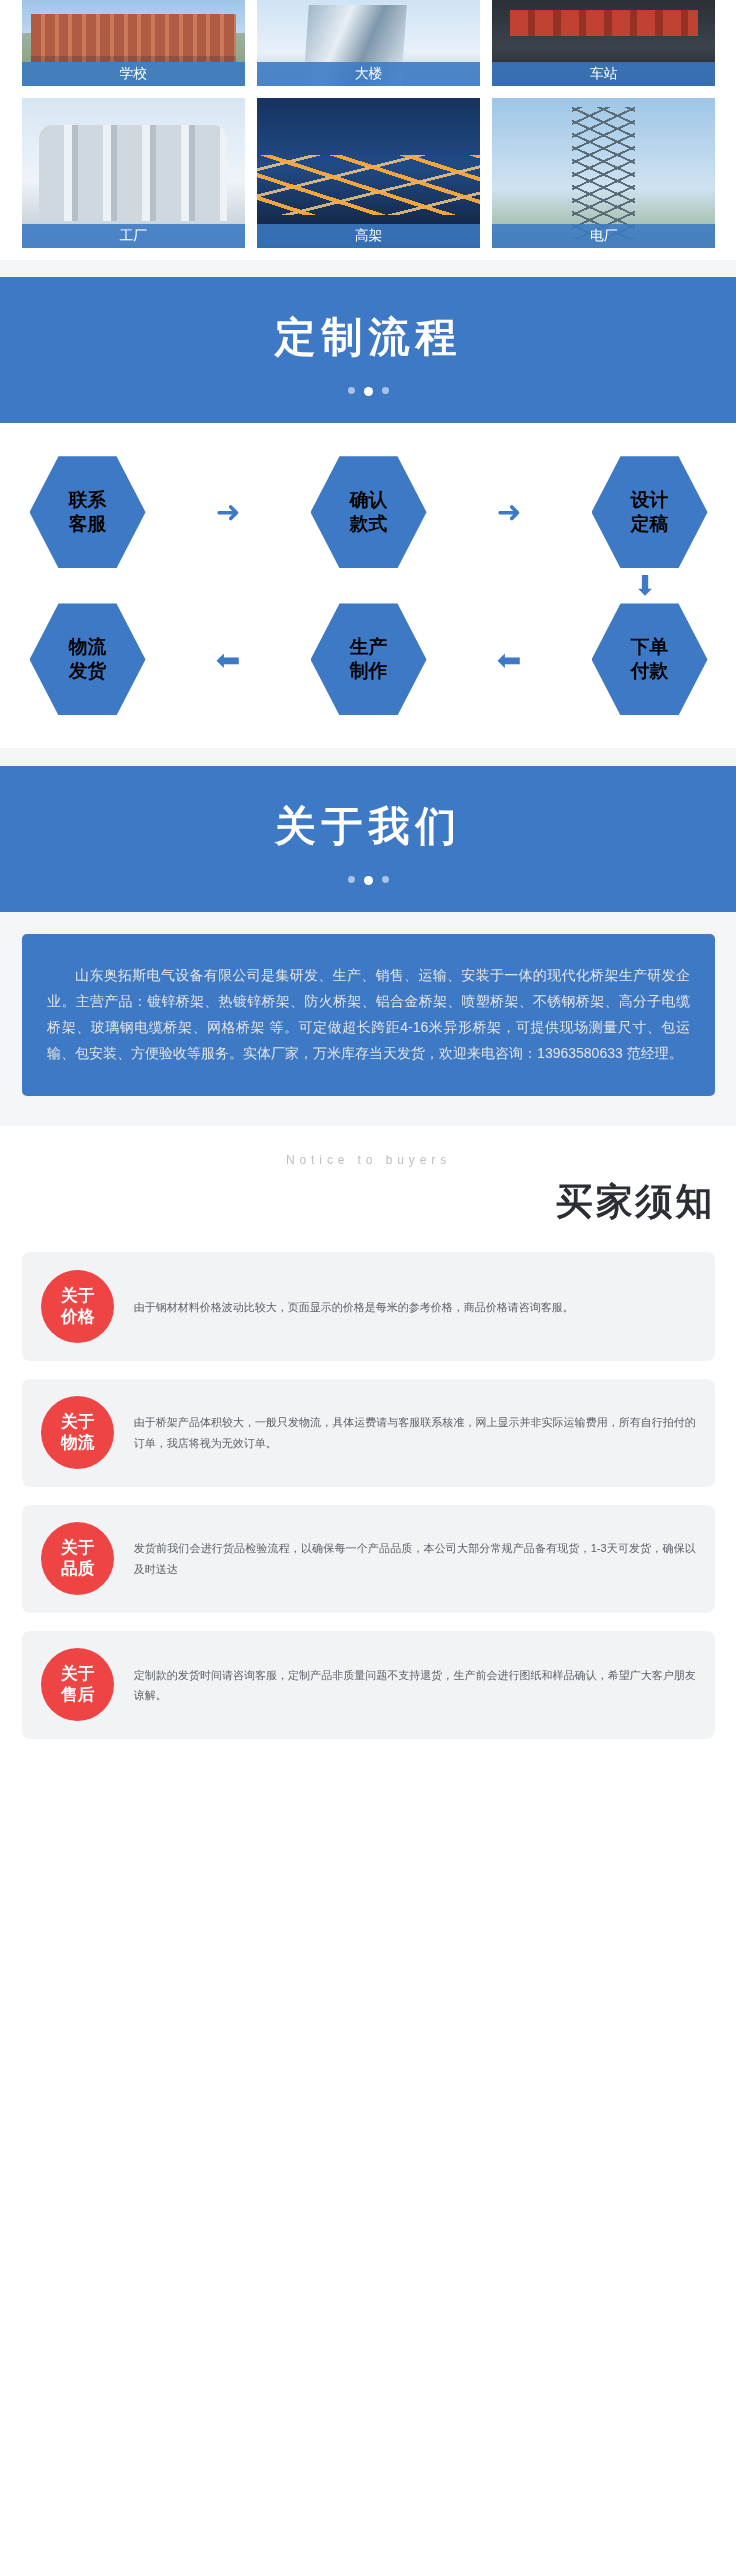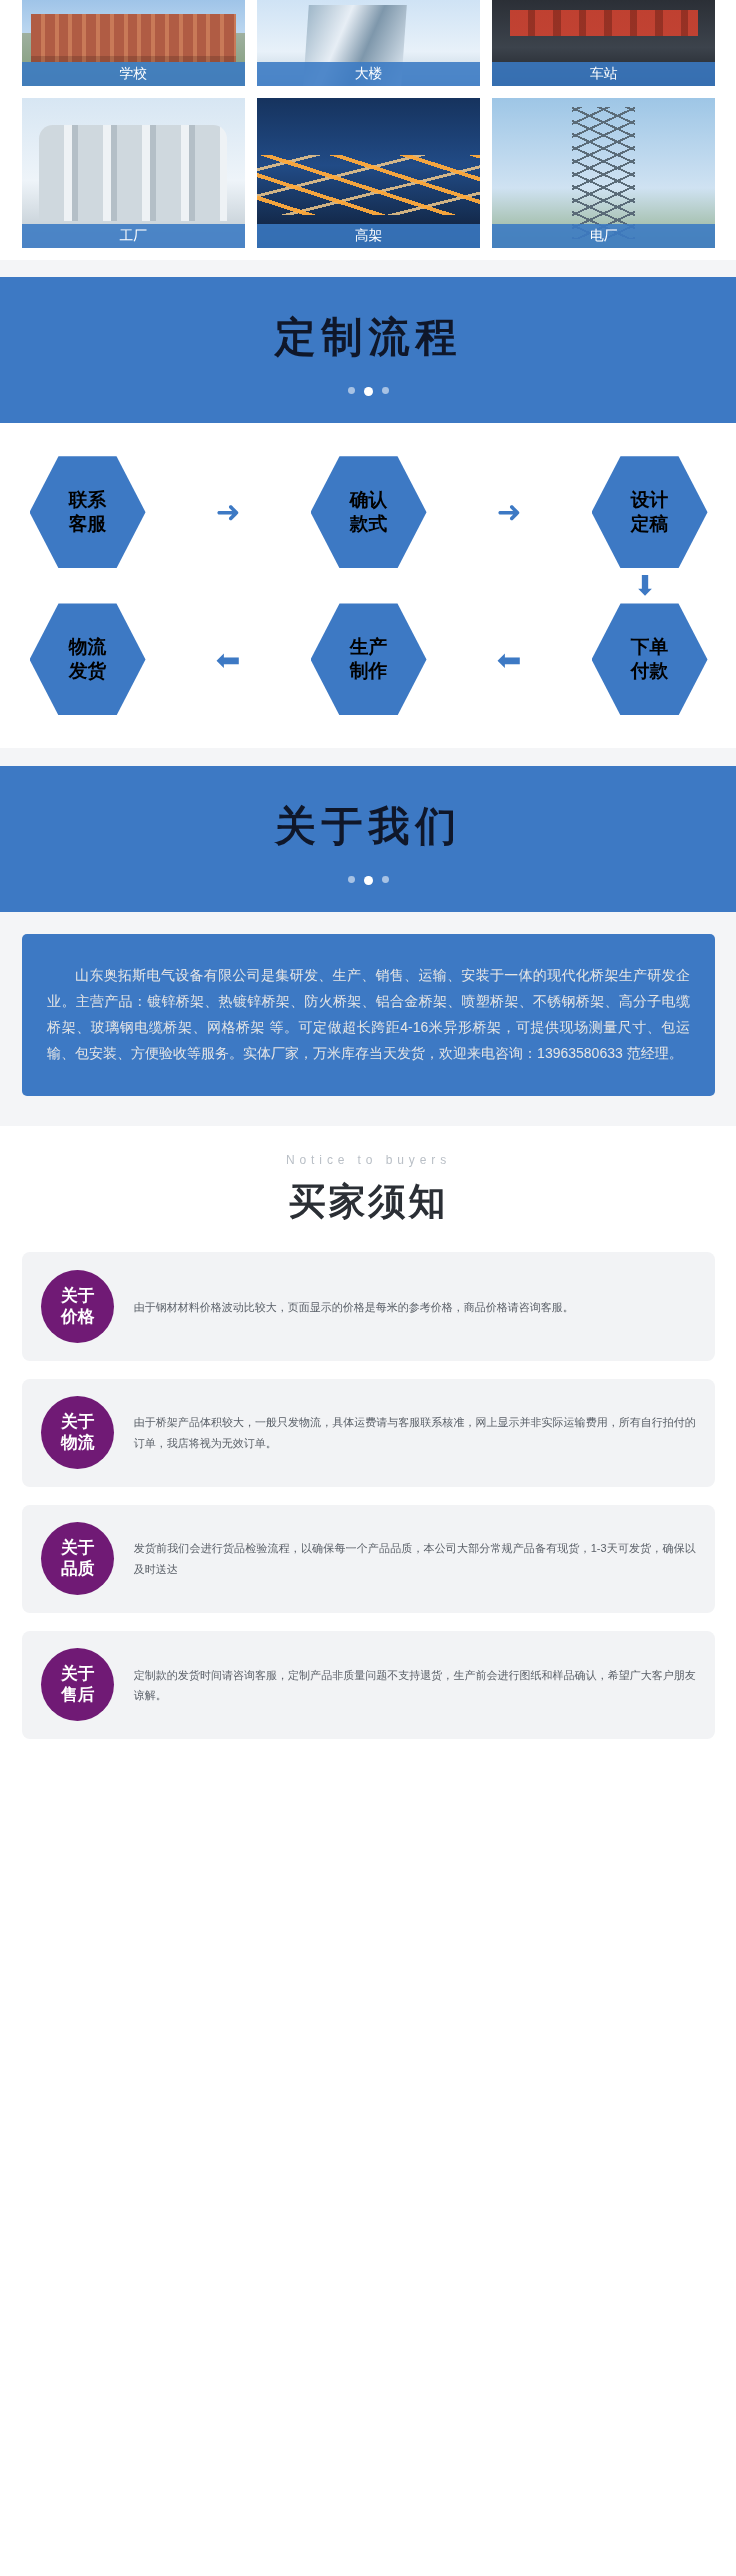--- a/index.html
+++ b/index.html
@@ -103,21 +103,21 @@
   }
 
   
   .gap { height: 17.7px; background: #f4f5f7; }
   .banner {
     background: #3d79c4;
     padding: 33px 0 27.5px;
     text-align: center;
   }
   .banner h2 {
-    color: #0f172a;
+    color: #ffffff;
     font-size: 41px;
     letter-spacing: 5.9px;
     font-weight: bold;
   }
   .dots {
     margin-top: 21.6px;
     display: flex;
     justify-content: center;
     gap: 8.8px;
   }
@@ -176,41 +176,41 @@
   
   .notice-wrap { background: #ffffff; padding: 27.5px 21.6px 39px; }
   .notice-en {
     text-align: center;
     color: #b9bfc6;
     font-size: 12px;
     letter-spacing: 4.9px;
     margin-bottom: 9.8px;
   }
   .notice-title {
-    text-align: center;
+    text-align: right;
     color: #2b2f35;
     font-size: 37px;
     font-weight: bold;
     letter-spacing: 2.9px;
     margin-bottom: 25.5px;
   }
   .notice-item {
     display: flex;
     align-items: center;
     background: #f2f3f5;
     border-radius: 7.9px;
     padding: 17.7px 19.6px;
     margin-bottom: 17.7px;
     min-height: 102px;
   }
   .notice-badge {
     flex: 0 0 auto;
     width: 73px; height: 73px;
     border-radius: 50%;
-    background: #701a75;
+    background: #ef4444;
     color: #ffffff;
     display: flex; flex-direction: column;
     align-items: center; justify-content: center;
     font-size: 16.7px; line-height: 1.25; font-weight: bold;
     margin-right: 19.6px;
   }
   .notice-text {
     color: #5a6068;
     font-size: 11px;
     line-height: 1.85;

